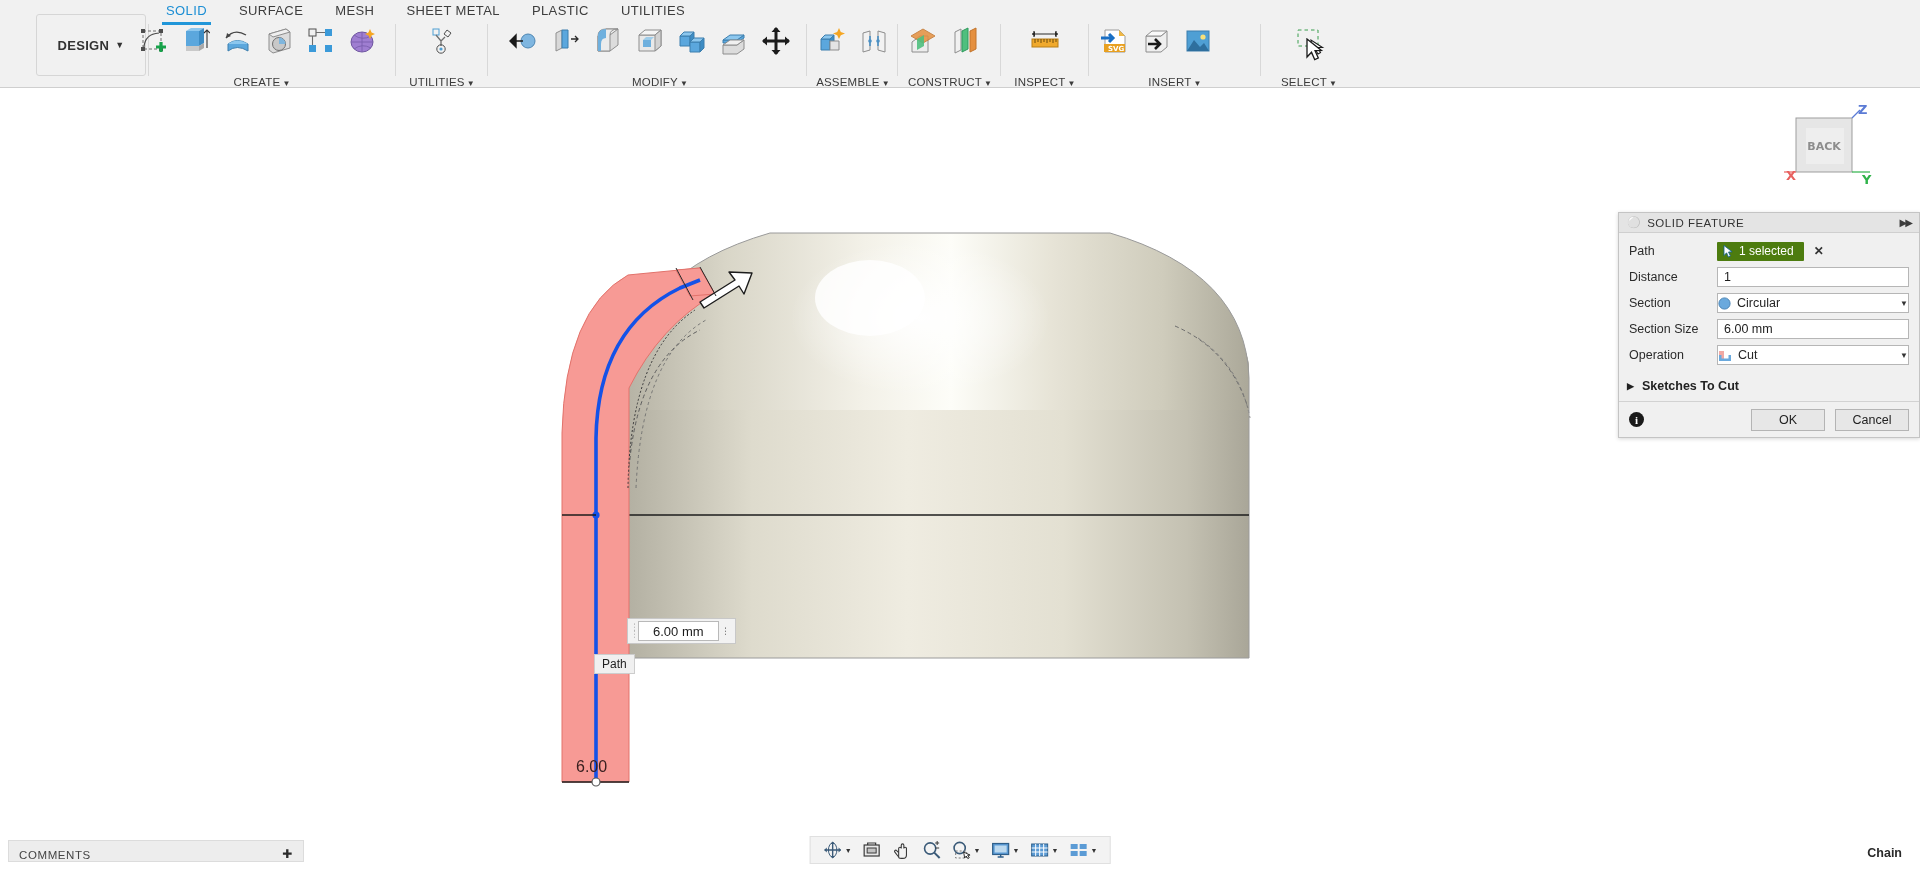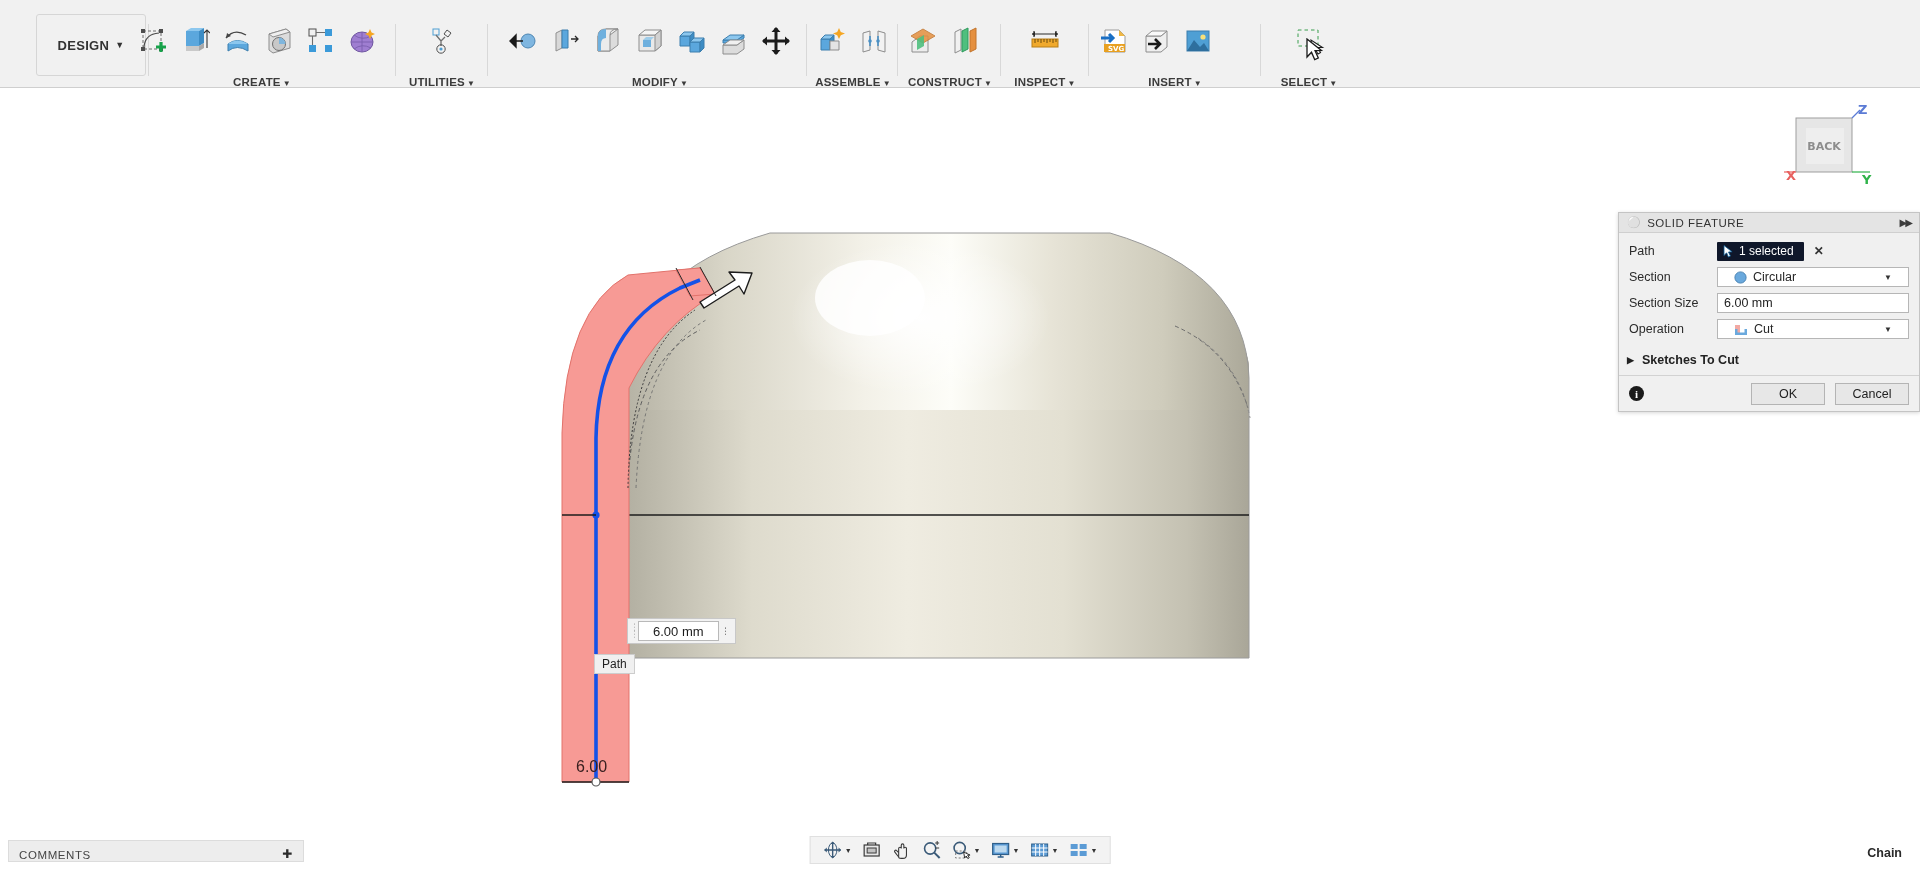--- a/index.html
+++ b/index.html
@@ -47,21 +47,21 @@
   .rgroup { position: absolute; top: 20px; height: 66px; }
   .ricons { display: flex; align-items: flex-start; gap: 2px; height: 44px; }
   .ricon {
     width: 40px; height: 42px;
     display: flex; align-items: center; justify-content: center;
     border-radius: 2px;
   }
   .ricon.wide { width: 46px; }
   .rlabel {
     text-align: center; font-size: 11.5px; color: #3b3b3b;
-    margin-top: 12px; white-space: nowrap; letter-spacing: .2px; font-weight: bold;
+    margin-top: 12px; white-space: nowrap; letter-spacing: .2px;
   }
   .rlabel .caret { font-size: 8px; margin-left: 2px; }
 
   
   .browser-hdr {
     position: absolute; left: 8px; top: 90px; width: 296px; height: 22px;
     background: #e9e9e9; border: 1px solid #dcdcdc;
     display: flex; align-items: center; padding: 0 8px;
     font-size: 11.5px; color: #444; letter-spacing: .6px;
   }
@@ -103,32 +103,32 @@
     height: 20px; background: #e4e4e4; border-bottom: 1px solid #cfcfcf;
     display: flex; align-items: center; padding: 0 8px;
     font-size: 11.5px; letter-spacing: .5px; color: #333;
   }
   .dlg-title .minus { font-size: 11px; margin-right: 6px; }
   .dlg-title .pin { margin-left: auto; font-size: 10px; letter-spacing: -2px; color: #3c3c3c;}
   .dlg-body { padding: 6px 10px 4px 10px; }
   .drow { display: flex; align-items: center; height: 24px; margin-bottom: 2px; }
   .dlabel { width: 88px; flex: 0 0 88px; font-size: 12.5px; color: #2b2b2b; }
   .sel-chip {
-    background: #0f172a; color: #fff; height: 19px; padding: 0 10px 0 6px;
+    background: #4d7c0f; color: #fff; height: 19px; padding: 0 10px 0 6px;
     display: flex; align-items: center; gap: 5px;
     font-size: 12px; border-radius: 1px;
   }
   .chip-x { margin-left: 10px; font-size: 12px; color: #333; font-weight: bold; }
   .dinput {
     flex: 1; height: 20px; background: #fff; border: 1px solid #b6b6b6;
     display: flex; align-items: center; padding: 0 6px; font-size: 12.5px; color: #1d1d1d;
   }
   .dselect {
     flex: 1; height: 20px; background: #fff; border: 1px solid #b6b6b6;
-    display: flex; align-items: center; padding: 0 16px; gap: 6px; font-size: 12.5px;
+    display: flex; align-items: center; padding: 0 0; gap: 6px; font-size: 12.5px;
   }
   .dselect .dsc { margin-left: auto; font-size: 8px; color: #333; }
   .cbox {
     width: 13px; height: 13px; background: #e3e3e3; border: 1px solid #9a9a9a;
     display: flex; align-items: center; justify-content: center;
     font-size: 11px; color: #222; line-height: 1;
   }
   .objects-row {
     display: flex; align-items: center; gap: 8px;
     padding: 6px 10px 8px 8px; font-size: 12.5px; font-weight: bold; color: #222;
@@ -195,20 +195,28 @@
 
 <div id="app">
 
   <div class="ribbon">
 
     <div class="design-btn">
       <span>DESIGN</span>
       <span class="caret">▼</span>
     </div>
 
+    <div class="ws-tabs">
+      <div class="ws-tab active"><span>SOLID</span></div>
+      <div class="ws-tab"><span>SURFACE</span></div>
+      <div class="ws-tab"><span>MESH</span></div>
+      <div class="ws-tab"><span>SHEET METAL</span></div>
+      <div class="ws-tab"><span>PLASTIC</span></div>
+      <div class="ws-tab"><span>UTILITIES</span></div>
+    </div>
 
     <div class="ribbon-sep" style="left:148px"></div>
     <div class="ribbon-sep" style="left:395px"></div>
     <div class="ribbon-sep" style="left:487px"></div>
     <div class="ribbon-sep" style="left:806px"></div>
     <div class="ribbon-sep" style="left:897px"></div>
     <div class="ribbon-sep" style="left:1000px"></div>
     <div class="ribbon-sep" style="left:1088px"></div>
     <div class="ribbon-sep" style="left:1260px"></div>
 
@@ -704,20 +712,24 @@
         <span class="sel-chip">
           <svg width="11" height="13" viewBox="0 0 11 13">
               <path d="M1 .5v10l2.6-2.7 1.8 4.2 2-.9-1.9-4.1 3.6-.2z" fill="#ffffff" stroke="#0d5e97" stroke-width=".8"></path>
             </svg>
           <span>1 selected</span>
         </span>
         <span class="chip-x">✕</span>
       </div>
 
 
+      <div class="drow">
+        <span class="dlabel">Distance</span>
+        <span class="dinput">1</span>
+      </div>
 
       <div class="drow">
         <span class="dlabel">Section</span>
         <span class="dselect">
           <svg width="13" height="13" viewBox="0 0 13 13">
               <circle cx="6.5" cy="6.5" r="5.6" fill="#6aa9dd" stroke="#4a84b5"></circle>
             </svg>
           <span>Circular</span>
           <span class="dsc">▼</span>
         </span>

